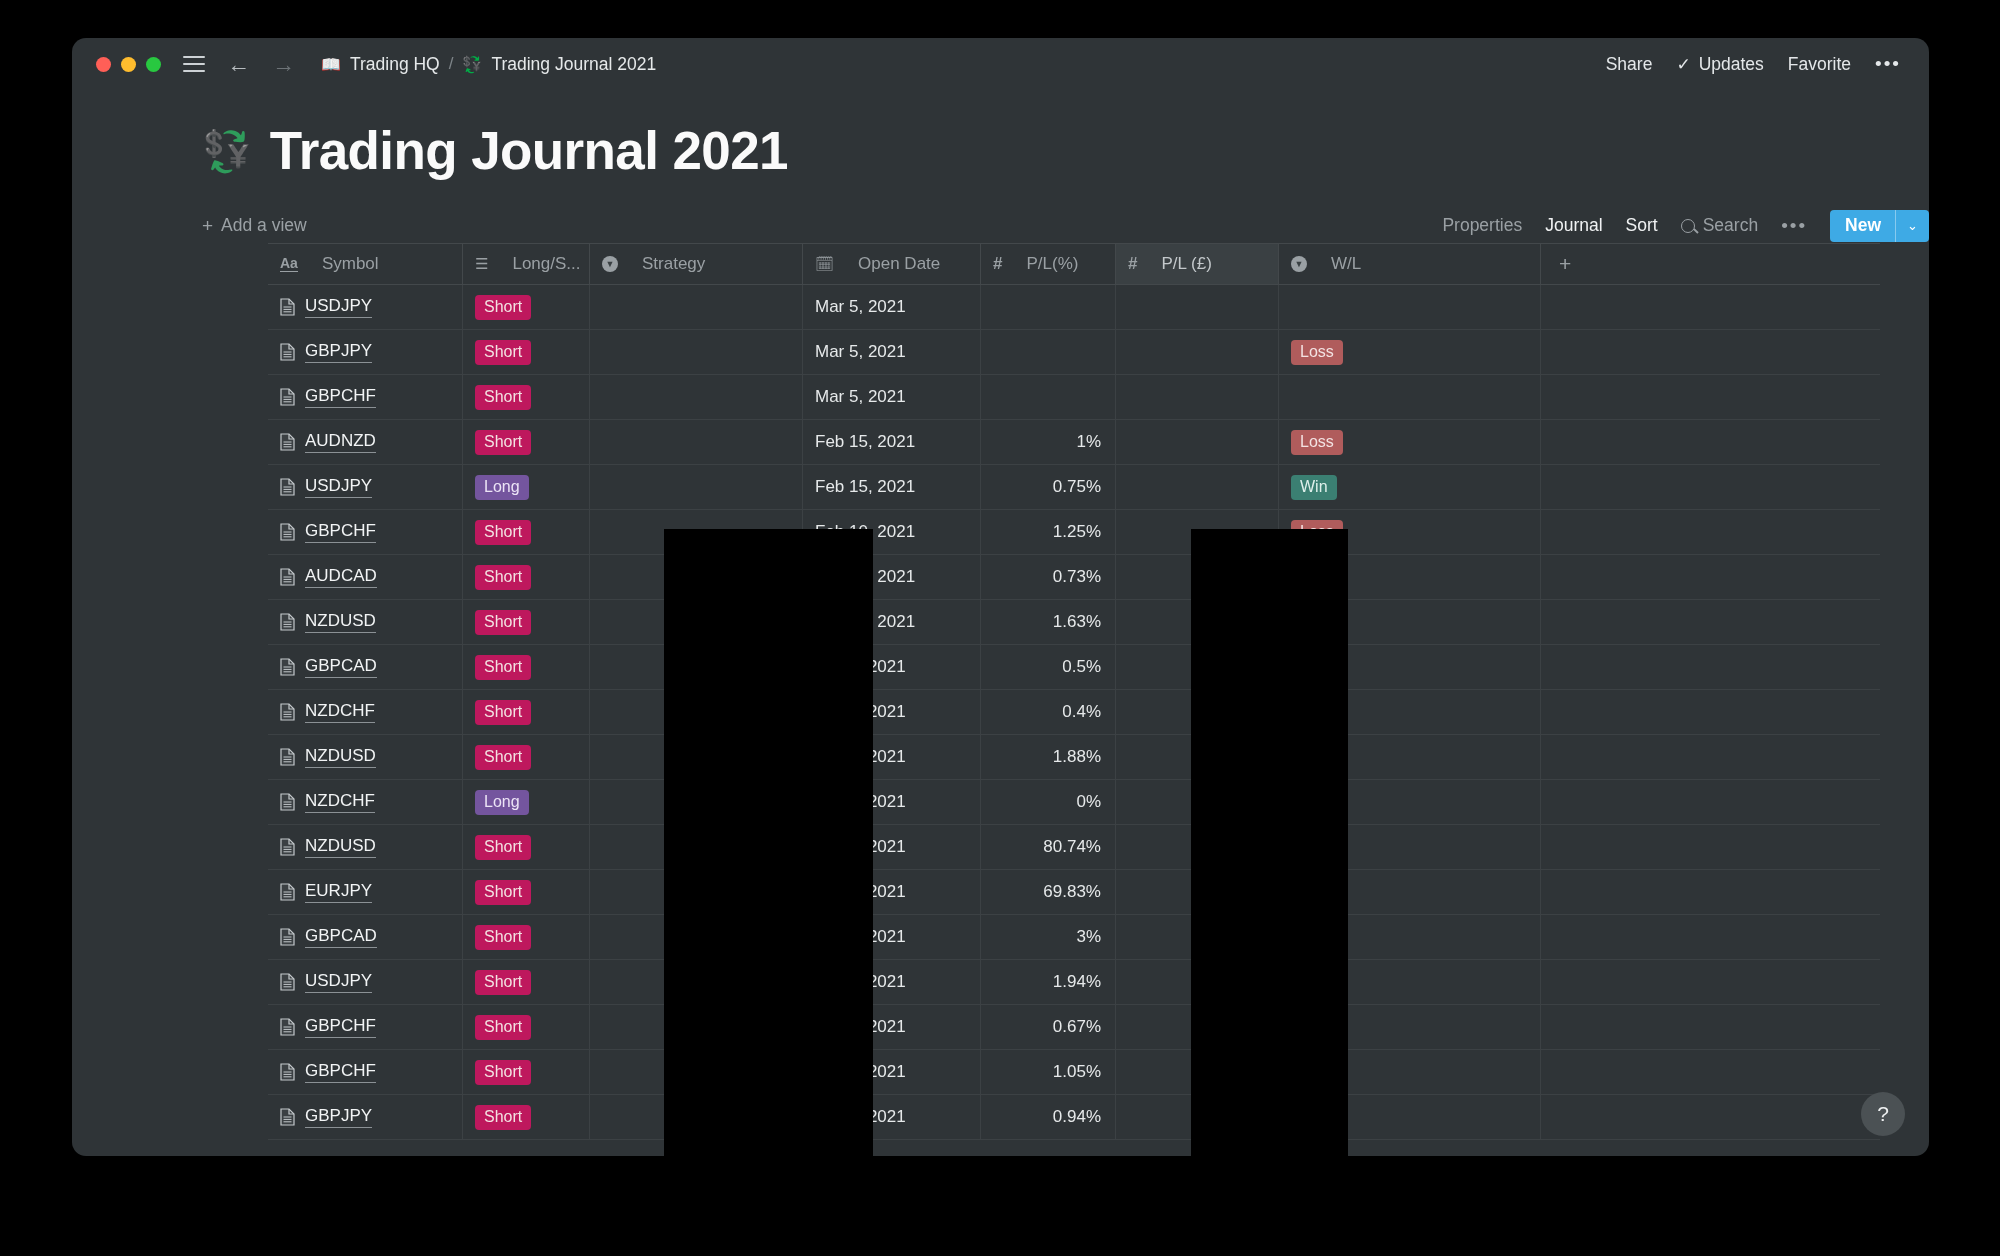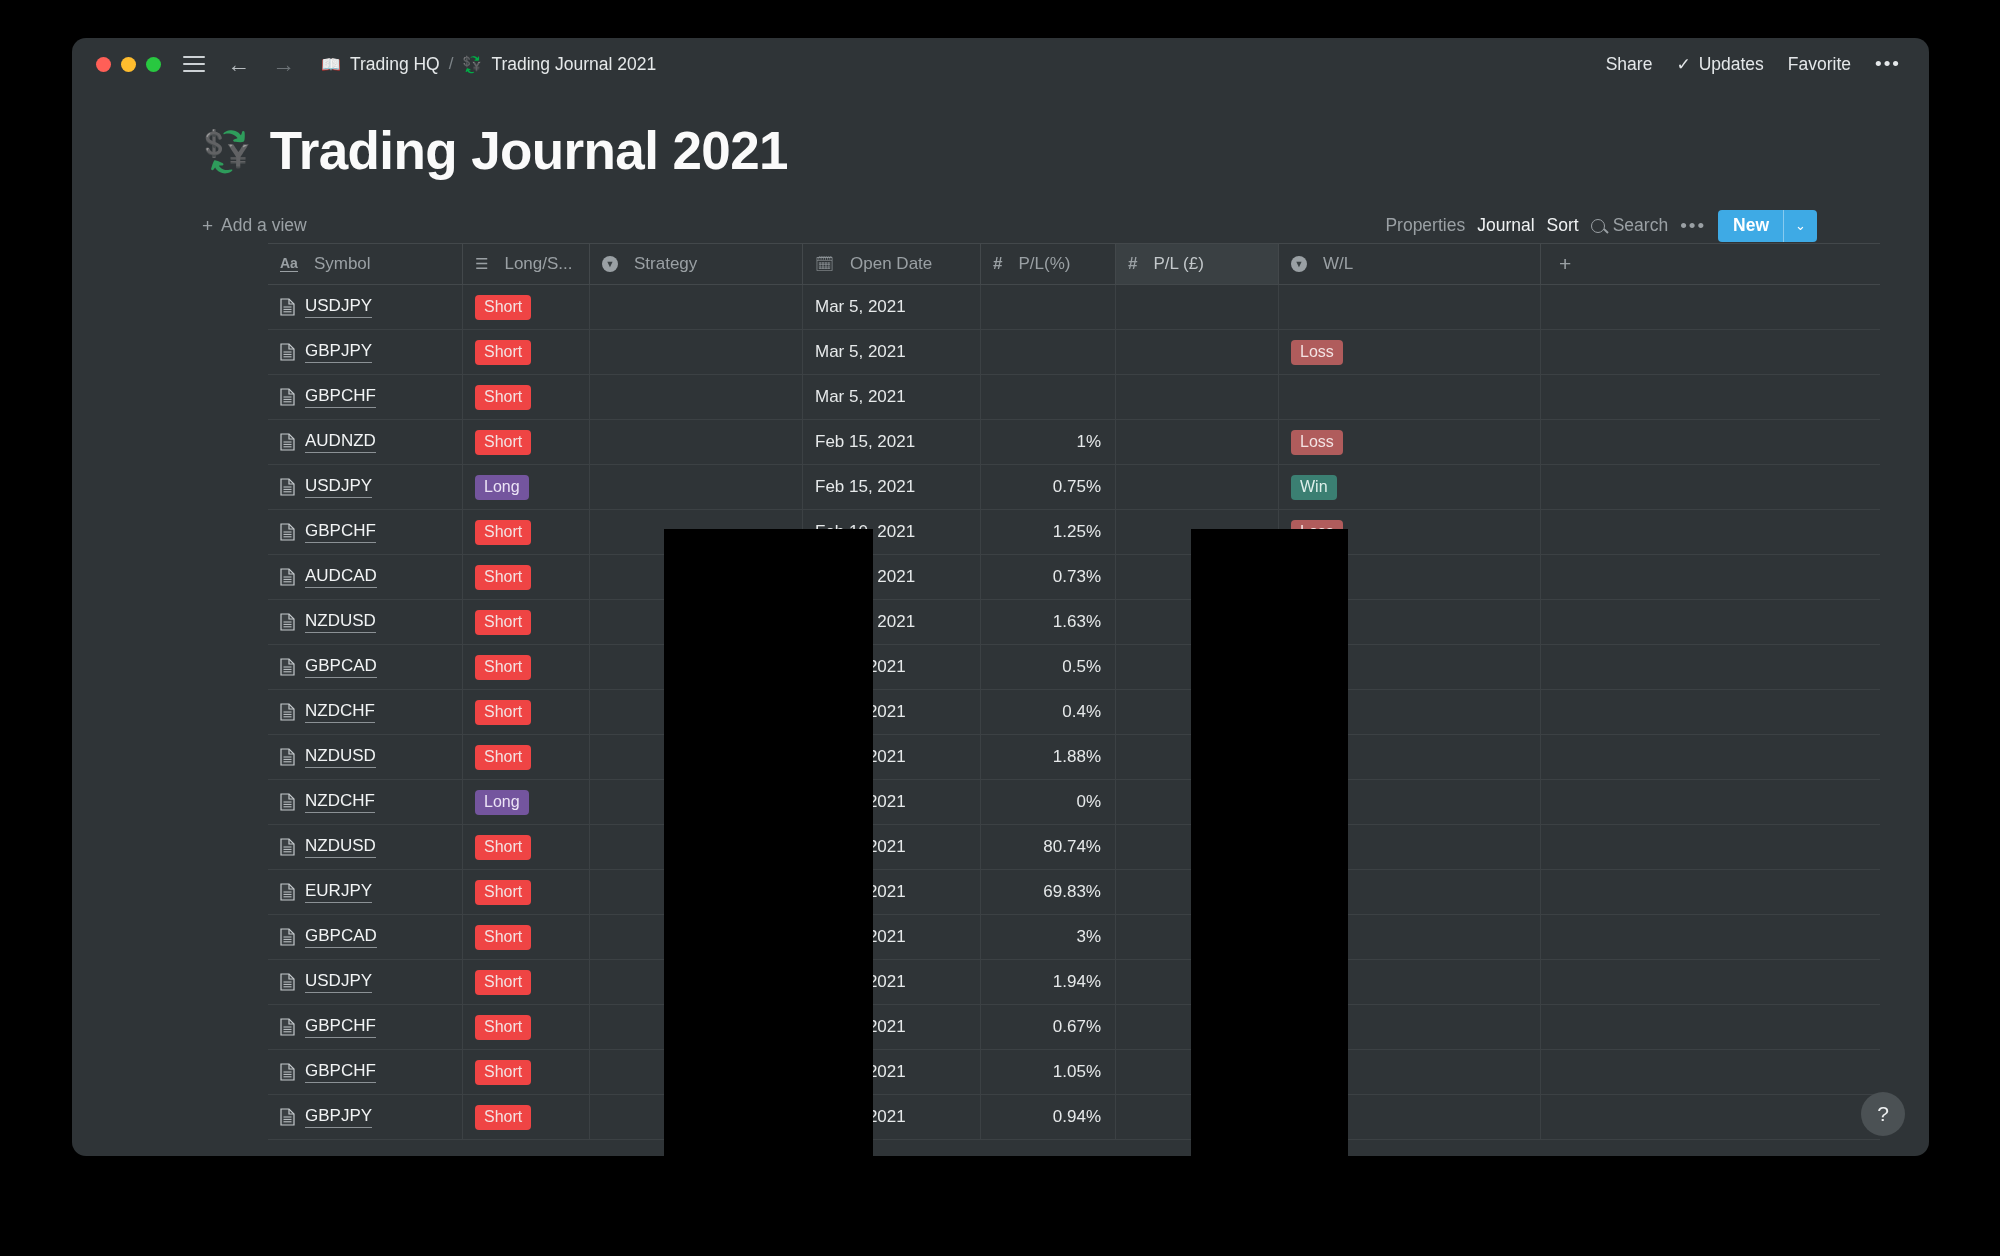--- a/index.html
+++ b/index.html
@@ -66,22 +66,22 @@
 
   .viewbar {
     display: flex; align-items: center;
     padding: 27px 0 0 130px;
     height: 62px;
   }
   .addview { display: flex; align-items: center; gap: 8px; color: #9ba1a5; font-size: 17.5px; cursor: pointer; }
   .addview .plus { font-size: 19px; }
 
   .viewbar-right {
-    margin-left: auto; margin-right: 112px;
-    display: flex; align-items: center; gap: 12px;
+    margin-left: auto; 
+    display: flex; align-items: center; gap: 23px;
     font-size: 17.5px;
   }
   .vb-muted { color: #9aa0a4; cursor: pointer; }
   .vb-white { color: #f0f2f3; cursor: pointer; }
   .vb-search { display: flex; align-items: center; gap: 8px; color: #9aa0a4; cursor: pointer; }
   .mag { width: 14px; height: 14px; border: 1.7px solid #9aa0a4; border-radius: 50%; position: relative; display:inline-block; }
   .mag::after { content:''; position:absolute; width:6px; height:1.7px; background:#9aa0a4; transform:rotate(45deg); right:-5px; bottom:0px; }
   .vb-dots { color: #9aa0a4; letter-spacing: 2px; font-size: 19px; cursor: pointer; }
   .newbtn {
     display: flex; align-items: center; background: #3eaae5;
@@ -89,21 +89,21 @@
   }
   .newbtn .lbl { color: #fff; font-weight: bold; font-size: 17.5px; padding: 5px 14px 6px 15px; }
   .newbtn .div { width: 1px; align-self: stretch; background: rgba(255,255,255,.38); }
   .newbtn .cv { color: #fff; font-size: 13px; padding: 5px 11px 6px; }
 
   
   .table { margin-left: 196px; width: 1612px; }
 
   .thead { display: flex; height: 42px; border-bottom: 1px solid #43484b; border-top: 1px solid #43484b; }
   .th {
-    display: flex; align-items: center; gap: 16px;
+    display: flex; align-items: center; gap: 24px;
     padding-left: 12px;
     border-right: 1px solid #43484b;
     color: #9aa0a4; font-size: 17px;
     cursor: pointer; position: relative;
   }
   .th.hl { background: #3a4043; color: #c3c8cb; }
   .th.add { border-right: none; justify-content: flex-start; padding-left: 18px; color:#9aa0a4; font-size: 21px; }
 
   .ic { display:inline-flex; align-items:center; justify-content:center; color:#9aa0a4; }
   .ic-aa { font-size: 14px; font-weight: bold; border-bottom: 1.6px solid #9aa0a4; line-height: 1.05; padding-bottom:1px;}
@@ -116,21 +116,21 @@
   .cell { padding-left: 12px; display: flex; align-items: center; border-right: 1px solid #3c4144; overflow: hidden; }
   .cell.last { border-right: none; }
   .cell.num { justify-content: flex-end; padding-right: 14px; }
 
   .doc-ic { width: 15px; height: 18px; margin-right: 10px; flex: none; position: relative; }
   .doc-ic svg { display:block; }
 
   .sym { color: #f2f4f5; font-size: 17px; border-bottom: 1px solid #8b9195; padding-bottom: 1px; cursor: pointer; }
 
   .tag { font-size: 16px; padding: 2px 9px 3px; border-radius: 4px; line-height: 1.25; }
-  .tag-short { background: #ef4444; color: #f3e2e2; }
+  .tag-short { background: #be185d; color: #f3e2e2; }
   .tag-long  { background: #74559e; color: #ece4f6; }
   .tag-loss  { background: #b05c5c; color: #f3e2e2; }
   .tag-win   { background: #3b7f72; color: #dff0eb; }
 
   .date { color: #e6e9ea; font-size: 17px; }
   .pct  { color: #e6e9ea; font-size: 17px; }
 
   .redaction { position: absolute; background: #000; z-index: 5; pointer-events:none; }
 
   .footer {

